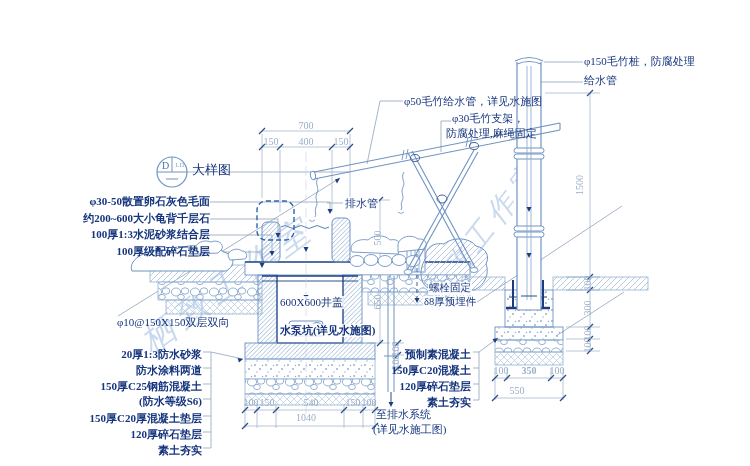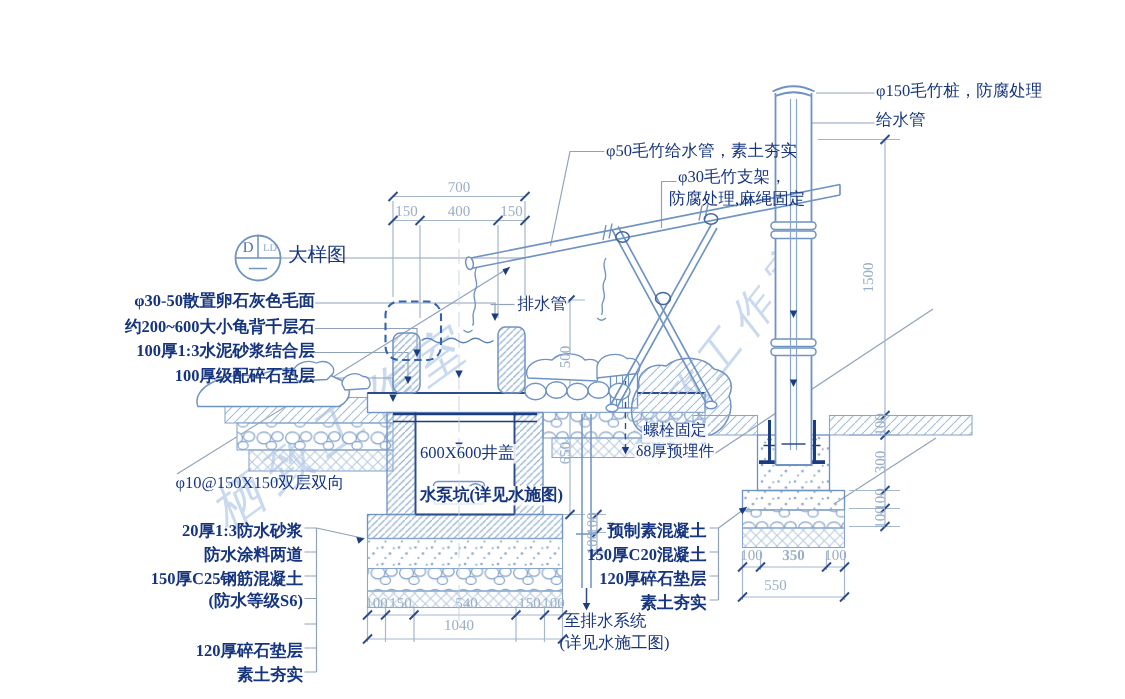--- a/index.html
+++ b/index.html
@@ -210,31 +210,32 @@
   <div class="lbl r" style="left:55px;top:212px;width:155px;">约200~600大小龟背千层石</div>
   <div class="lbl r" style="left:55px;top:228px;width:155px;">100厚1:3水泥砂浆结合层</div>
   <div class="lbl r" style="left:55px;top:245px;width:155px;">100厚级配碎石垫层</div>
 
   <div class="lbl" style="left:117px;top:316px;">φ10@150X150双层双向</div>
 
   <div class="lbl r" style="left:47px;top:348px;width:155px;">20厚1:3防水砂浆</div>
   <div class="lbl r" style="left:47px;top:364px;width:155px;">防水涂料两道</div>
   <div class="lbl r" style="left:47px;top:380px;width:155px;">150厚C25钢筋混凝土</div>
   <div class="lbl r" style="left:47px;top:395px;width:155px;">(防水等级S6)</div>
+  <div class="lbl r" style="left:47px;top:412px;width:155px;">150厚C20厚混凝土垫层</div>
   <div class="lbl r" style="left:47px;top:428px;width:155px;">120厚碎石垫层</div>
   <div class="lbl r" style="left:47px;top:444px;width:155px;">素土夯实</div>
 
   <div class="lbl bg" style="left:279px;top:296px;">600X600井盖</div>
   <div class="lbl bg" style="left:279px;top:324px;font-weight:bold;">水泵坑(详见水施图)</div>
 
   <div class="lbl bg" style="left:344px;top:197px;">排水管</div>
 
   <div class="lbl" style="left:584px;top:55px;">φ150毛竹桩，防腐处理</div>
   <div class="lbl" style="left:584px;top:74px;">给水管</div>
-  <div class="lbl" style="left:404px;top:95px;">φ50毛竹给水管，素土夯实</div>
+  <div class="lbl" style="left:404px;top:95px;">φ50毛竹给水管，详见水施图</div>
   <div class="lbl" style="left:452px;top:112px;">φ30毛竹支架，</div>
   <div class="lbl" style="left:446px;top:127px;">防腐处理,麻绳固定</div>
 
   <div class="lbl bg" style="left:428px;top:282px;font-size:10.5px;">螺栓固定</div>
   <div class="lbl bg" style="left:423px;top:296px;font-size:10.5px;">δ8厚预埋件</div>
 
   <div class="lbl r" style="left:366px;top:348px;width:105px;">预制素混凝土</div>
   <div class="lbl r" style="left:366px;top:364px;width:105px;">150厚C20混凝土</div>
   <div class="lbl r" style="left:366px;top:380px;width:105px;">120厚碎石垫层</div>
   <div class="lbl r" style="left:366px;top:396px;width:105px;">素土夯实</div>

